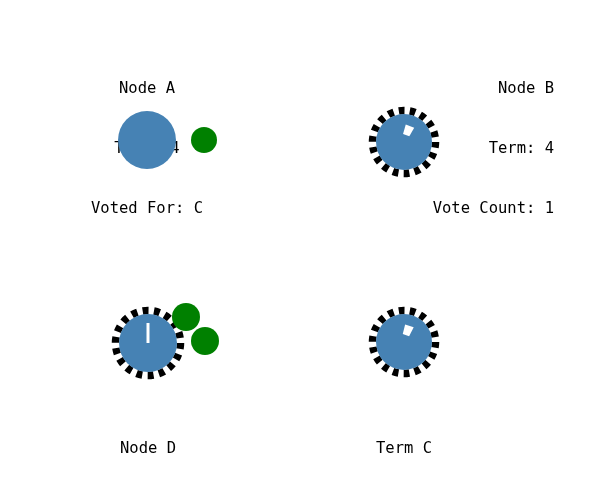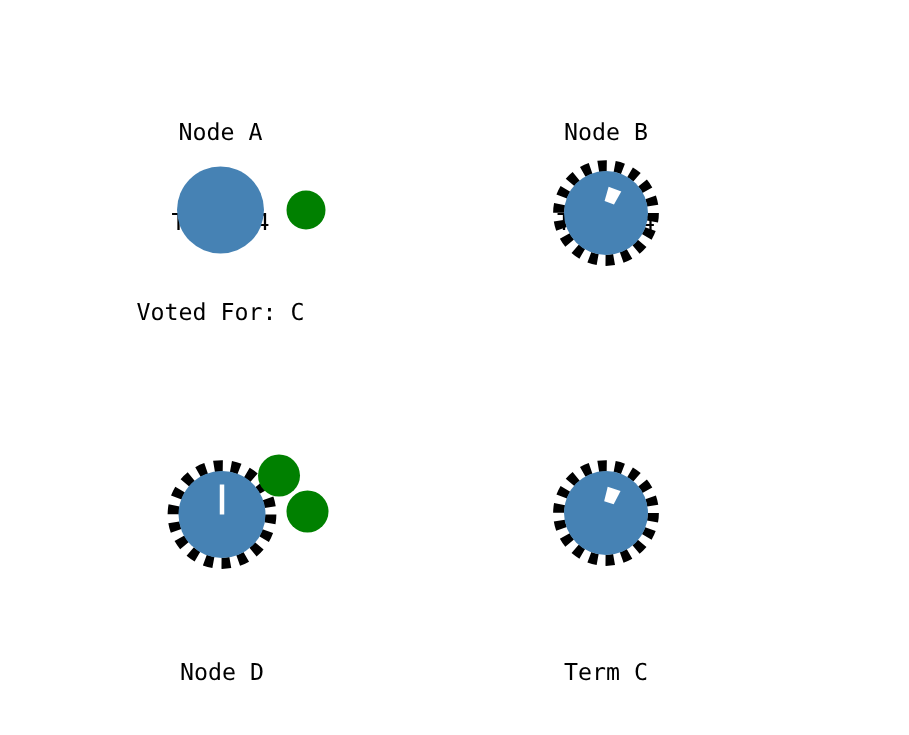--- a/index.html
+++ b/index.html
@@ -53,23 +53,24 @@
 <body>
 
 <div id="canvas">
 
   <div class="node-labels" id="labels-a" style="left: -3px; top: 38px; width: 300px;">
     <span class="label-line">Node A</span>
     <span class="label-line">Term: 4</span>
     <span class="label-line">Voted For: C</span>
   </div>
 
-  <div class="node-labels" id="labels-b" style="left: 254px; top: 38px; width: 300px;">
+  <div class="node-labels" id="labels-b" style="left: 254px; top: 38px; width: 300px; text-align: right;">
     <span class="label-line">Node B</span>
     <span class="label-line">Term: 4</span>
+    <span class="label-line">Vote Count: 1</span>
   </div>
 
   <div class="node-labels" id="labels-d" style="left: -2px; top: 398px; width: 300px;">
     <span class="label-line">Node D</span>
     
     
   </div>
 
   <div class="node-labels" id="labels-c" style="left: 254px; top: 398px; width: 300px;">
     <span class="label-line">Term C</span>

